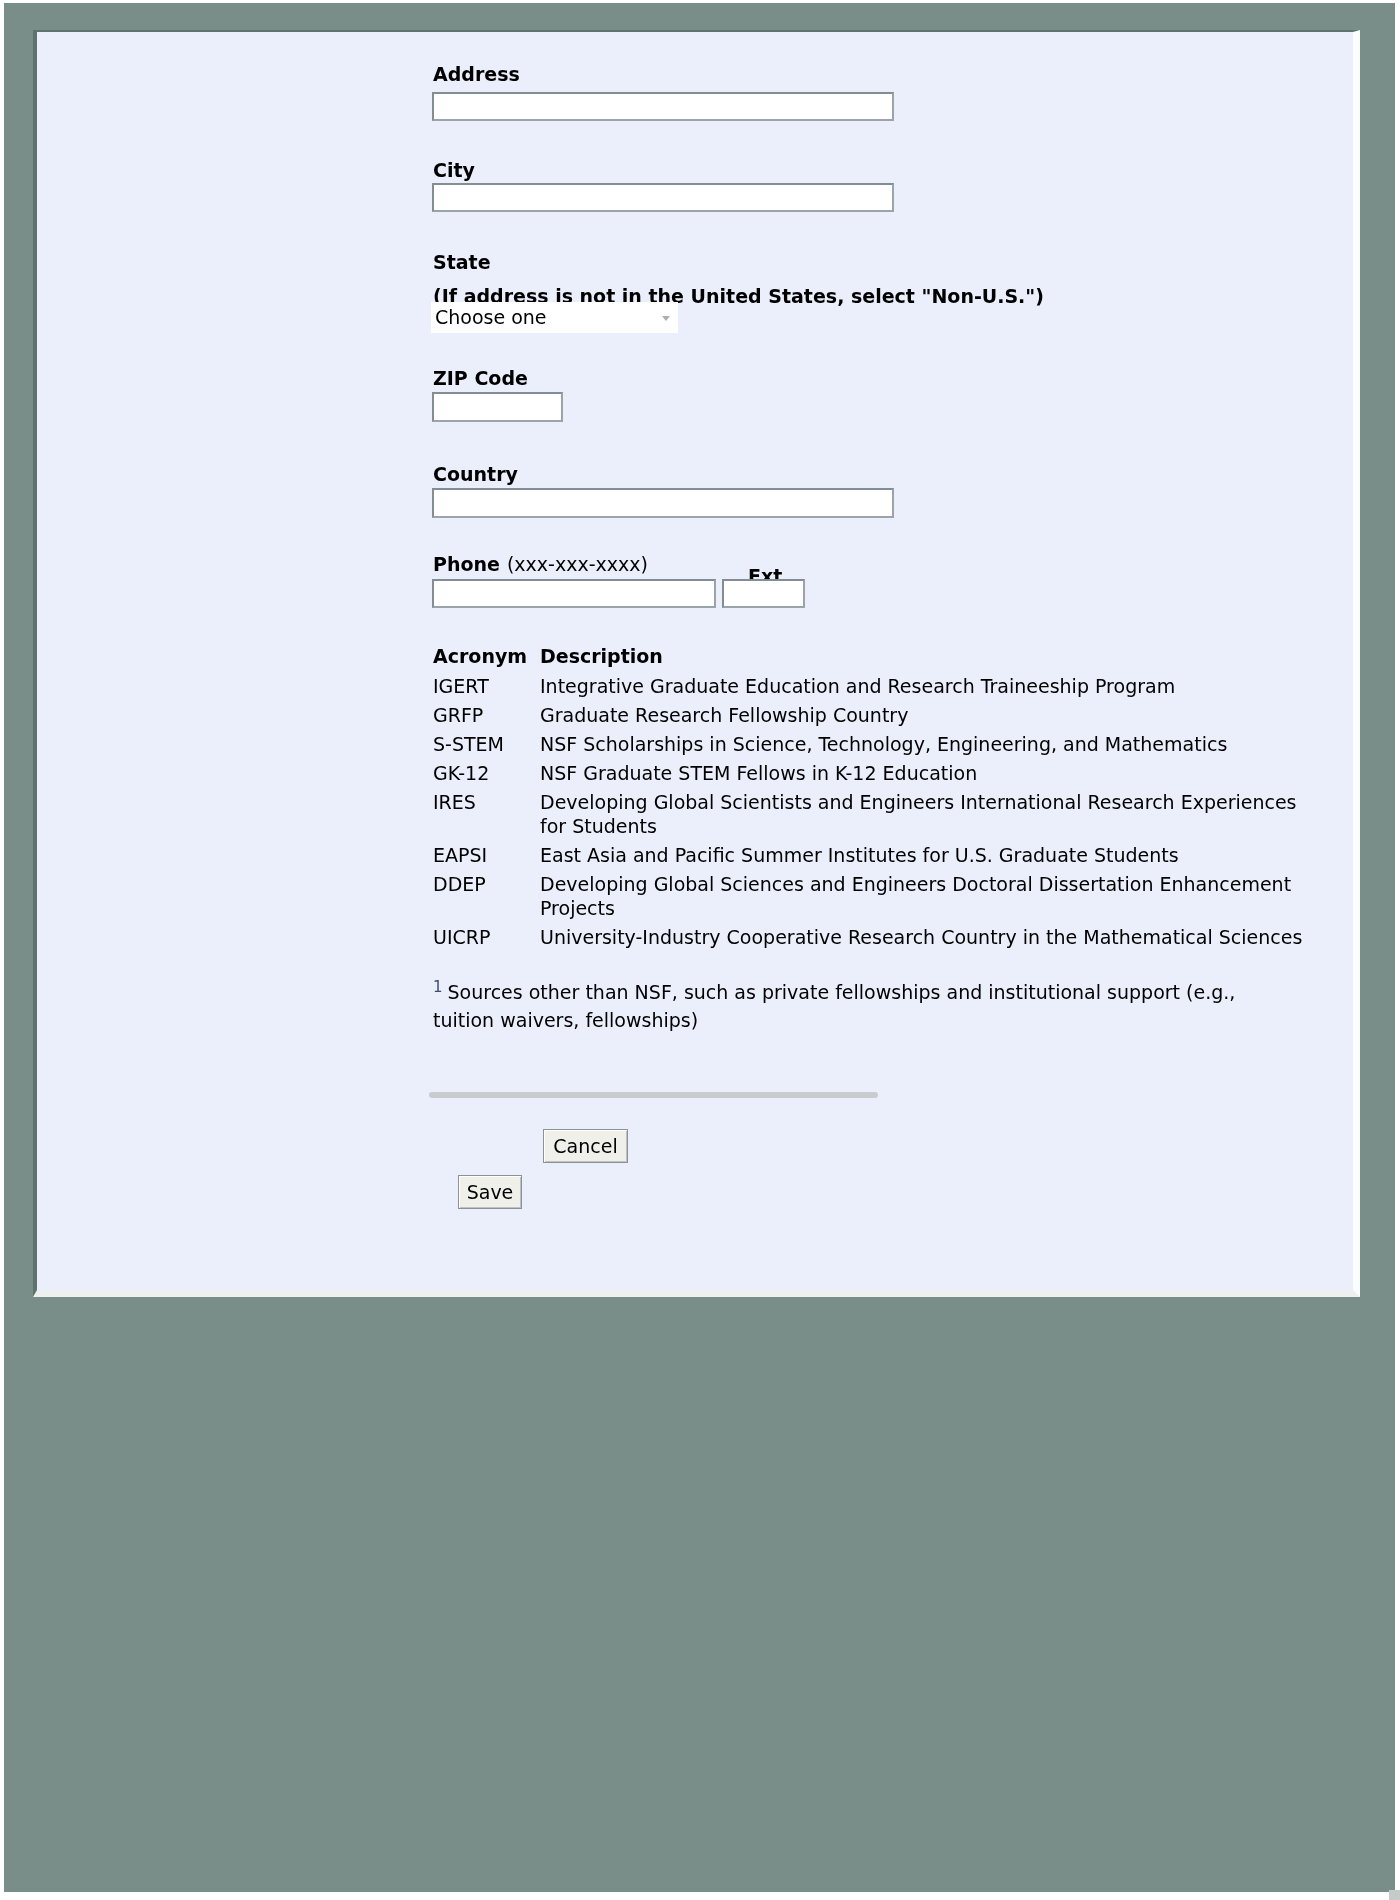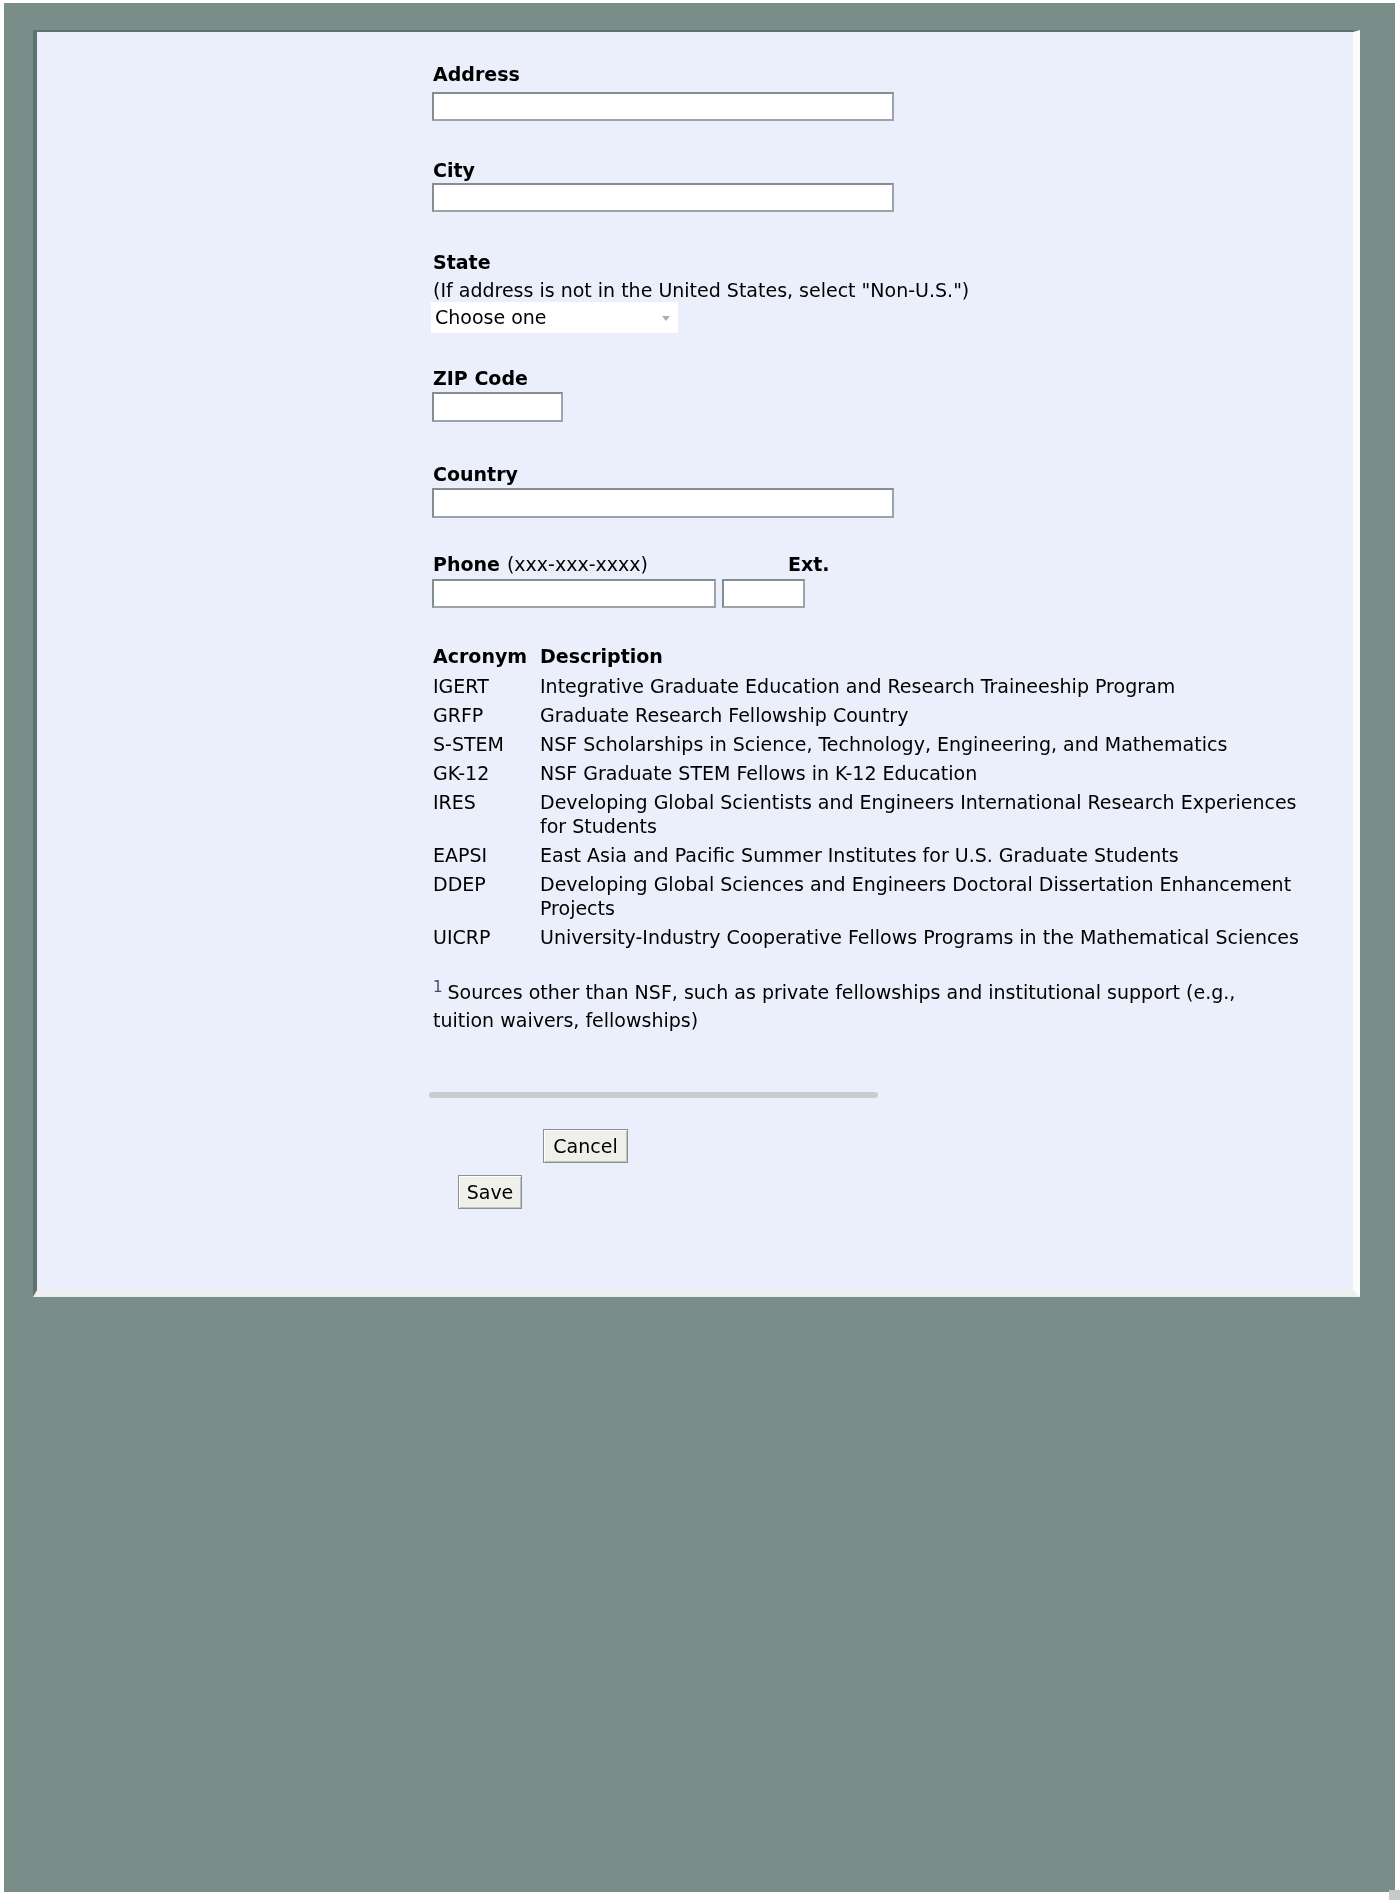--- a/index.html
+++ b/index.html
@@ -38,21 +38,21 @@
     padding: 2px 5px;
     font-size: 19px;
     font-family: "DejaVu Sans", "Liberation Sans", sans-serif;
     color: #000;
   }
   #addr-label   { left: 433px; top: 62px; }
   #addr-input   { left: 432px; top: 92px;  width: 462px; height: 29px; }
   #city-label   { left: 433px; top: 158px; }
   #city-input   { left: 432px; top: 183px; width: 462px; height: 29px; }
   #state-label  { left: 433px; top: 250px; }
-  #state-note   { left: 433px; top: 278px; }
+  #state-note   { left: 433px; top: 284px; font-weight: bold; }
   #state-select {
     left: 431px; top: 302px; width: 247px; height: 31px;
     background: #ffffff; cursor: default;
   }
   #state-select .select-text {
     display: block; padding-left: 4px;
     font-size: 19px; line-height: 31px; white-space: nowrap;
   }
   #state-select .select-arrow {
     position: absolute; right: 8px; top: 14px;
@@ -60,21 +60,21 @@
     border-left: 4px solid transparent;
     border-right: 4px solid transparent;
     border-top: 5px solid #a9aeb8;
   }
   #zip-label     { left: 433px; top: 366px; }
   #zip-input     { left: 432px; top: 392px; width: 131px; height: 30px; }
   #country-label { left: 433px; top: 462px; }
   #country-input { left: 432px; top: 488px; width: 462px; height: 30px; }
   #phone-label   { left: 433px; top: 552px; }
   #phone-label .hint { font-weight: normal; margin-left: 7px; }
-  #ext-label     { left: 748px; top: 552px; margin-left: 40px; }
+  #ext-label     { left: 748px; top: 564px; }
   #phone-input   { left: 432px; top: 579px; width: 284px; height: 29px; }
   #ext-input     { left: 722px; top: 579px; width: 83px;  height: 29px; }
   #acronym-table { left: 433px; top: 644px; }
   #acronym-table table { border-collapse: collapse; }
   #acronym-table td, #acronym-table th {
     text-align: left; vertical-align: top;
     font-size: 19px; line-height: 24px;
     padding: 0 0 5px 0;
   }
   #acronym-table th { font-weight: bold; padding-bottom: 6px; }
@@ -175,21 +175,21 @@
         <td class="col-acr">EAPSI</td>
         <td class="col-desc">East Asia and Pacific Summer Institutes for U.S. Graduate Students</td>
       </tr>
       <tr>
         <td class="col-acr">DDEP</td>
         <td class="col-desc">Developing Global Sciences and Engineers Doctoral Dissertation Enhancement
 Projects</td>
       </tr>
       <tr>
         <td class="col-acr">UICRP</td>
-        <td class="col-desc">University-Industry Cooperative Fellows Programs in the Mathematical Sciences</td>
+        <td class="col-desc">University-Industry Cooperative Research Country in the Mathematical Sciences</td>
       </tr>
     </tbody>
       </table>
   </div>
 
   <div class="abs" id="footnote">
     <sup class="fn-sup">1</sup><span class="fn-text">Sources other than NSF, such as private fellowships and institutional support (e.g.,
 tuition waivers, fellowships)</span>
   </div>
 

